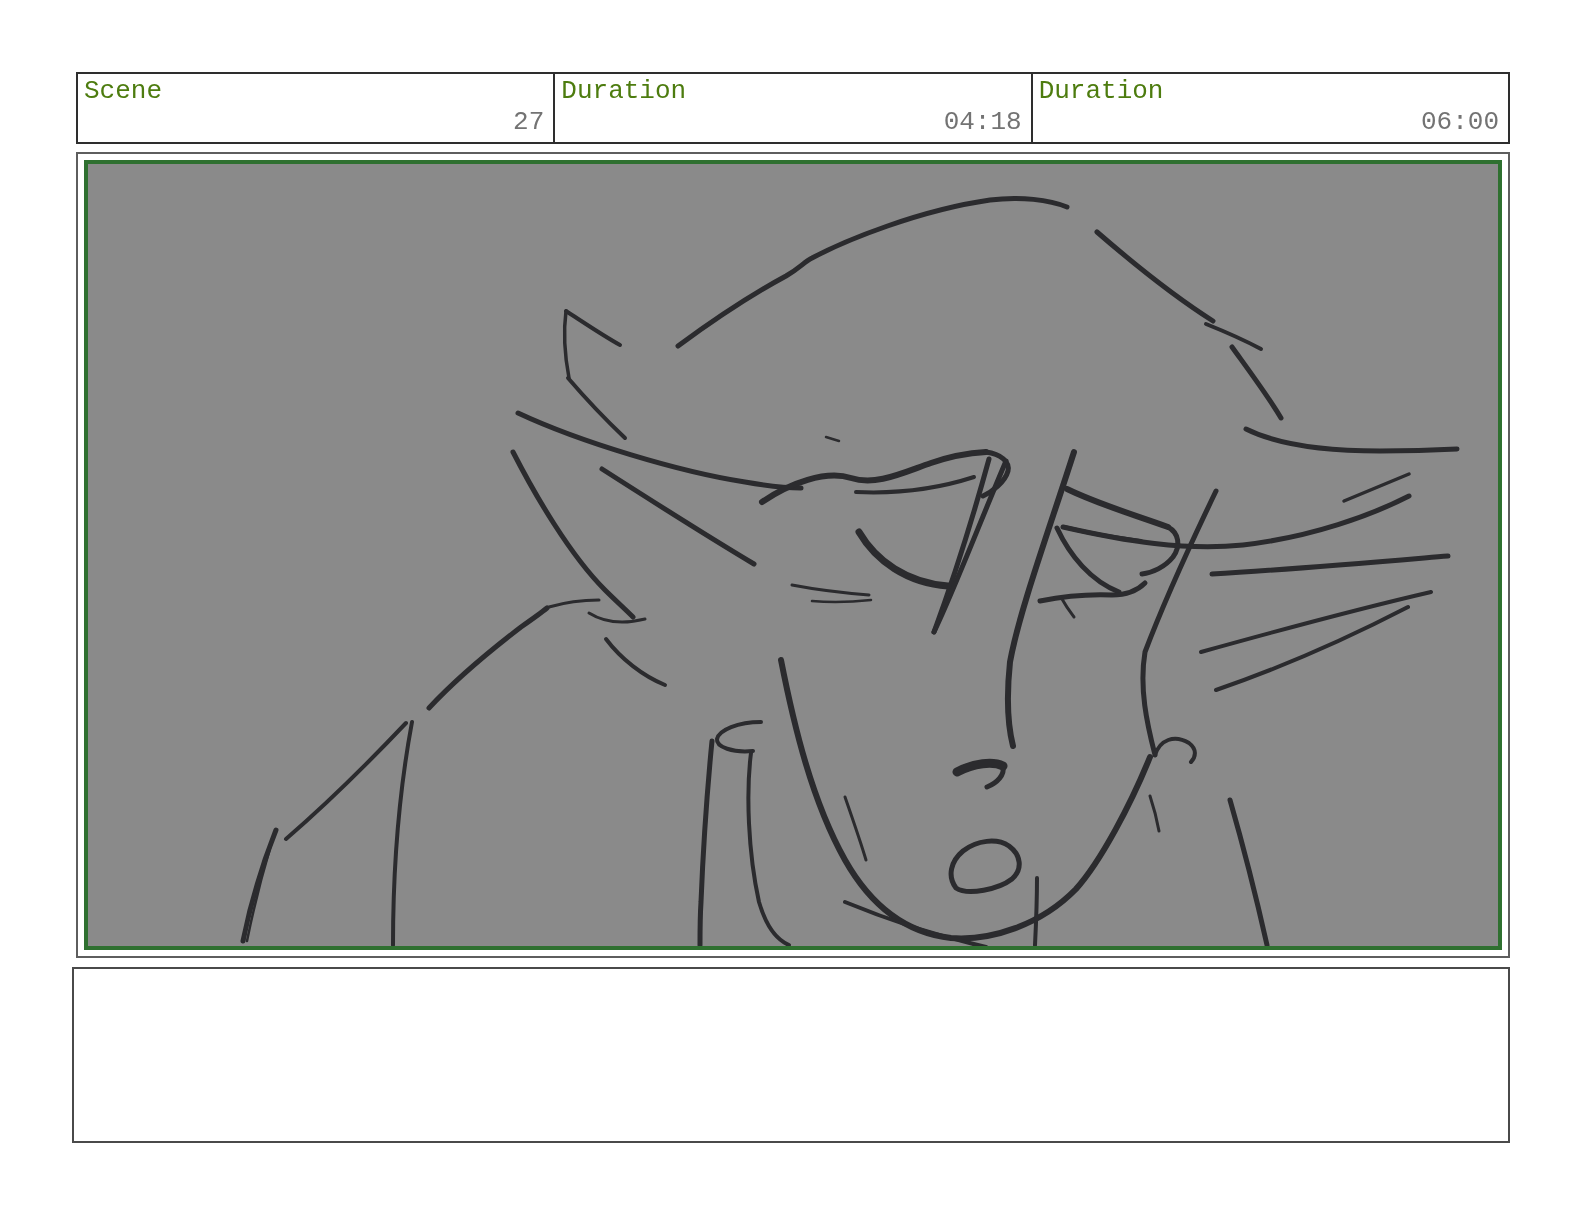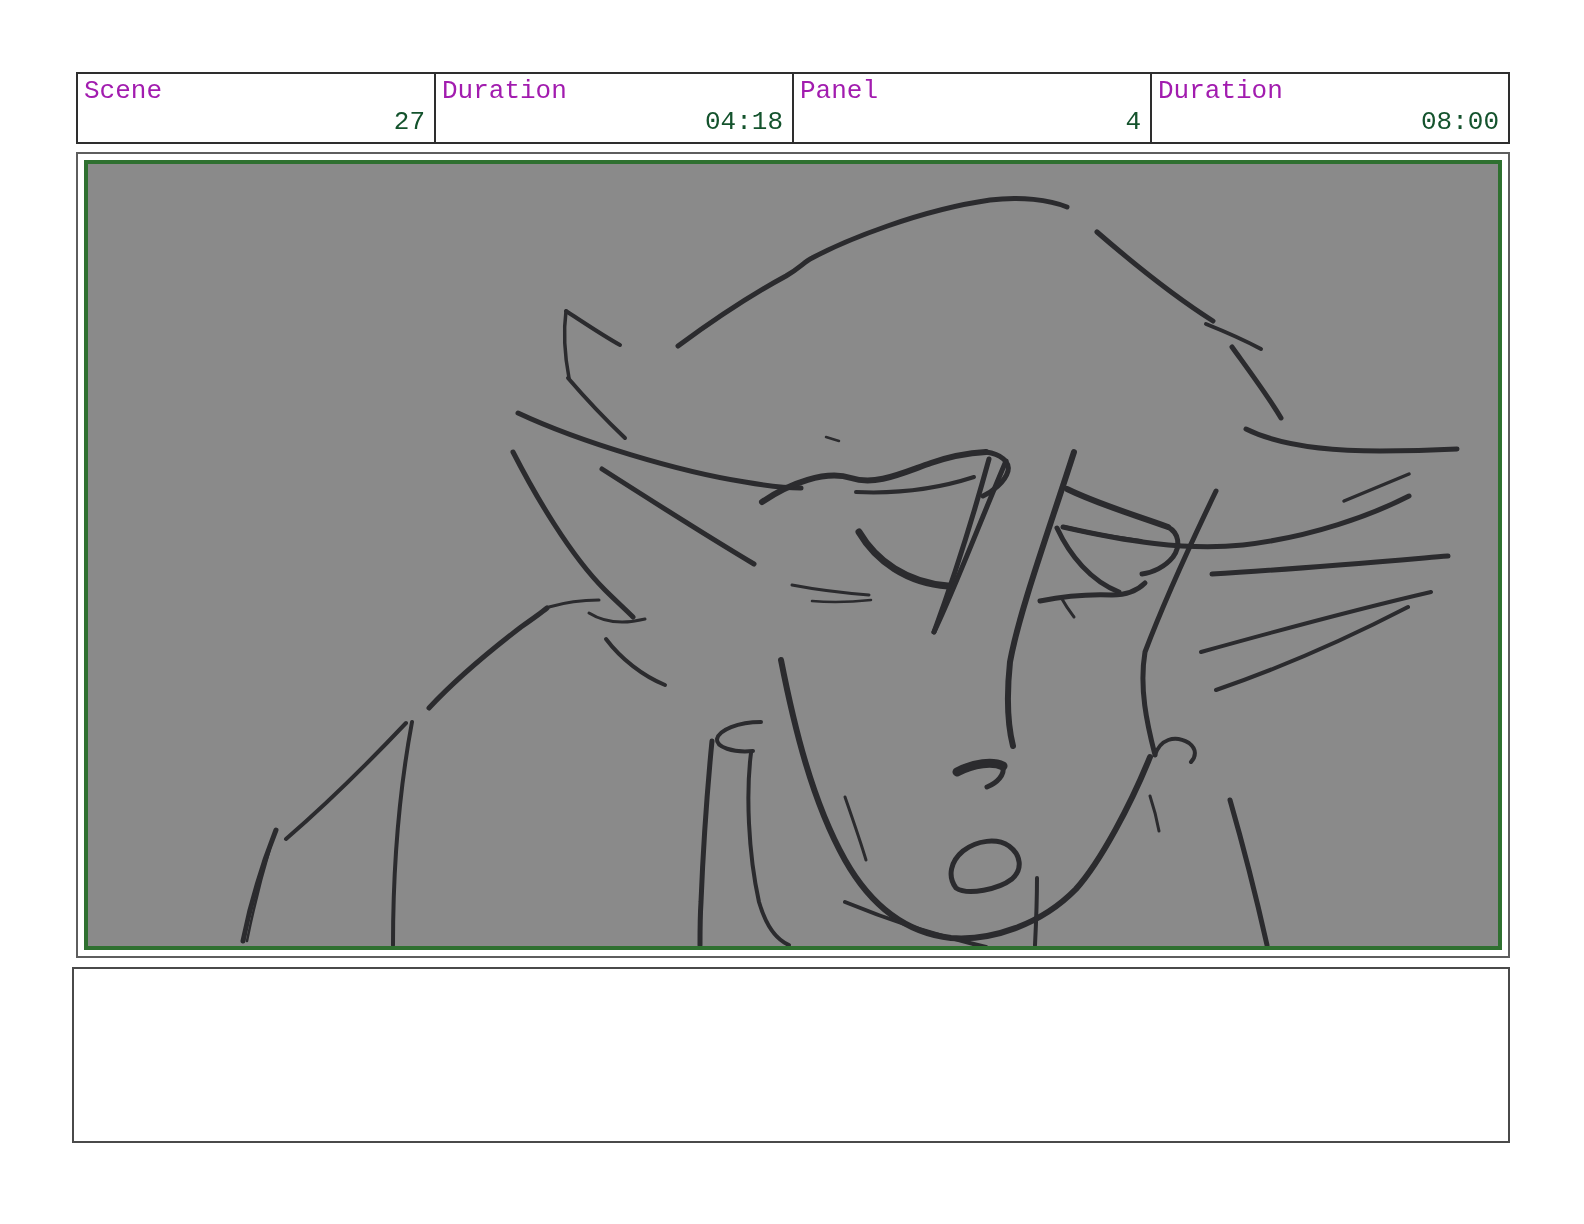--- a/index.html
+++ b/index.html
@@ -10,22 +10,22 @@
   }
   .header-table{
     position:absolute;left:76px;top:72px;width:1434px;height:72px;
     display:flex;border:2px solid #2e2e2e;box-sizing:border-box;background:#ffffff;
   }
   .header-cell{
     flex:1;display:flex;flex-direction:column;justify-content:space-between;
     padding:2px 9px 5px 6px;border-right:2px solid #2e2e2e;box-sizing:border-box;
   }
   .header-cell:last-child{border-right:none;}
-  .cell-label{font-size:26px;line-height:30px;color:#a21caf;align-self:flex-start;white-space:pre;}
-  .cell-value{font-size:26px;line-height:30px;color:#14532d;align-self:flex-end;white-space:pre;}
+  .cell-label{font-size:26px;line-height:30px;color:#4d7c0f;align-self:flex-start;white-space:pre;}
+  .cell-value{font-size:26px;line-height:30px;color:#737373;align-self:flex-end;white-space:pre;}
   .panel{
     position:absolute;left:76px;top:152px;width:1434px;height:806px;
     border:2px solid #5e5e5e;padding:6px;box-sizing:border-box;background:#ffffff;
   }
   .panel-frame{
     width:100%;height:100%;border:4px solid #2f7030;box-sizing:border-box;
   }
   .panel-canvas{
     width:100%;height:100%;background:#8a8a8a;
   }
@@ -42,26 +42,22 @@
 <div class="header-table">
   <div class="header-cell">
     <span class="cell-label">Scene</span>
     <span class="cell-value">27</span>
   </div>
   <div class="header-cell">
     <span class="cell-label">Duration</span>
     <span class="cell-value">04:18</span>
   </div>
   <div class="header-cell">
-    <span class="cell-label">Panel</span>
-    <span class="cell-value">4</span>
-  </div>
-  <div class="header-cell">
     <span class="cell-label">Duration</span>
-    <span class="cell-value">08:00</span>
+    <span class="cell-value">06:00</span>
   </div>
 </div>
 
 <div class="panel">
   <div class="panel-frame" style="border-color: rgb(47, 112, 48);">
     <div class="panel-canvas" style="background: rgb(138, 138, 138);">
       <svg preserveAspectRatio="none" xmlns="http://www.w3.org/2000/svg" viewBox="88 164 1410 782">
           <path d="M678,346 C720,315 760,290 786,276 C800,268 804,262 812,258 C846,240 920,210 990,200 C1020,196 1050,200 1067,207" stroke-width="5" stroke="#2b2b2e" fill="none" stroke-linecap="round" stroke-linejoin="round"></path>
           <path d="M1097,232 C1127,258 1172,295 1213,321" stroke-width="5" stroke="#2b2b2e" fill="none" stroke-linecap="round" stroke-linejoin="round"></path>
           <path d="M1206,324 C1226,332 1246,341 1261,349" stroke-width="4" stroke="#2b2b2e" fill="none" stroke-linecap="round" stroke-linejoin="round"></path>

